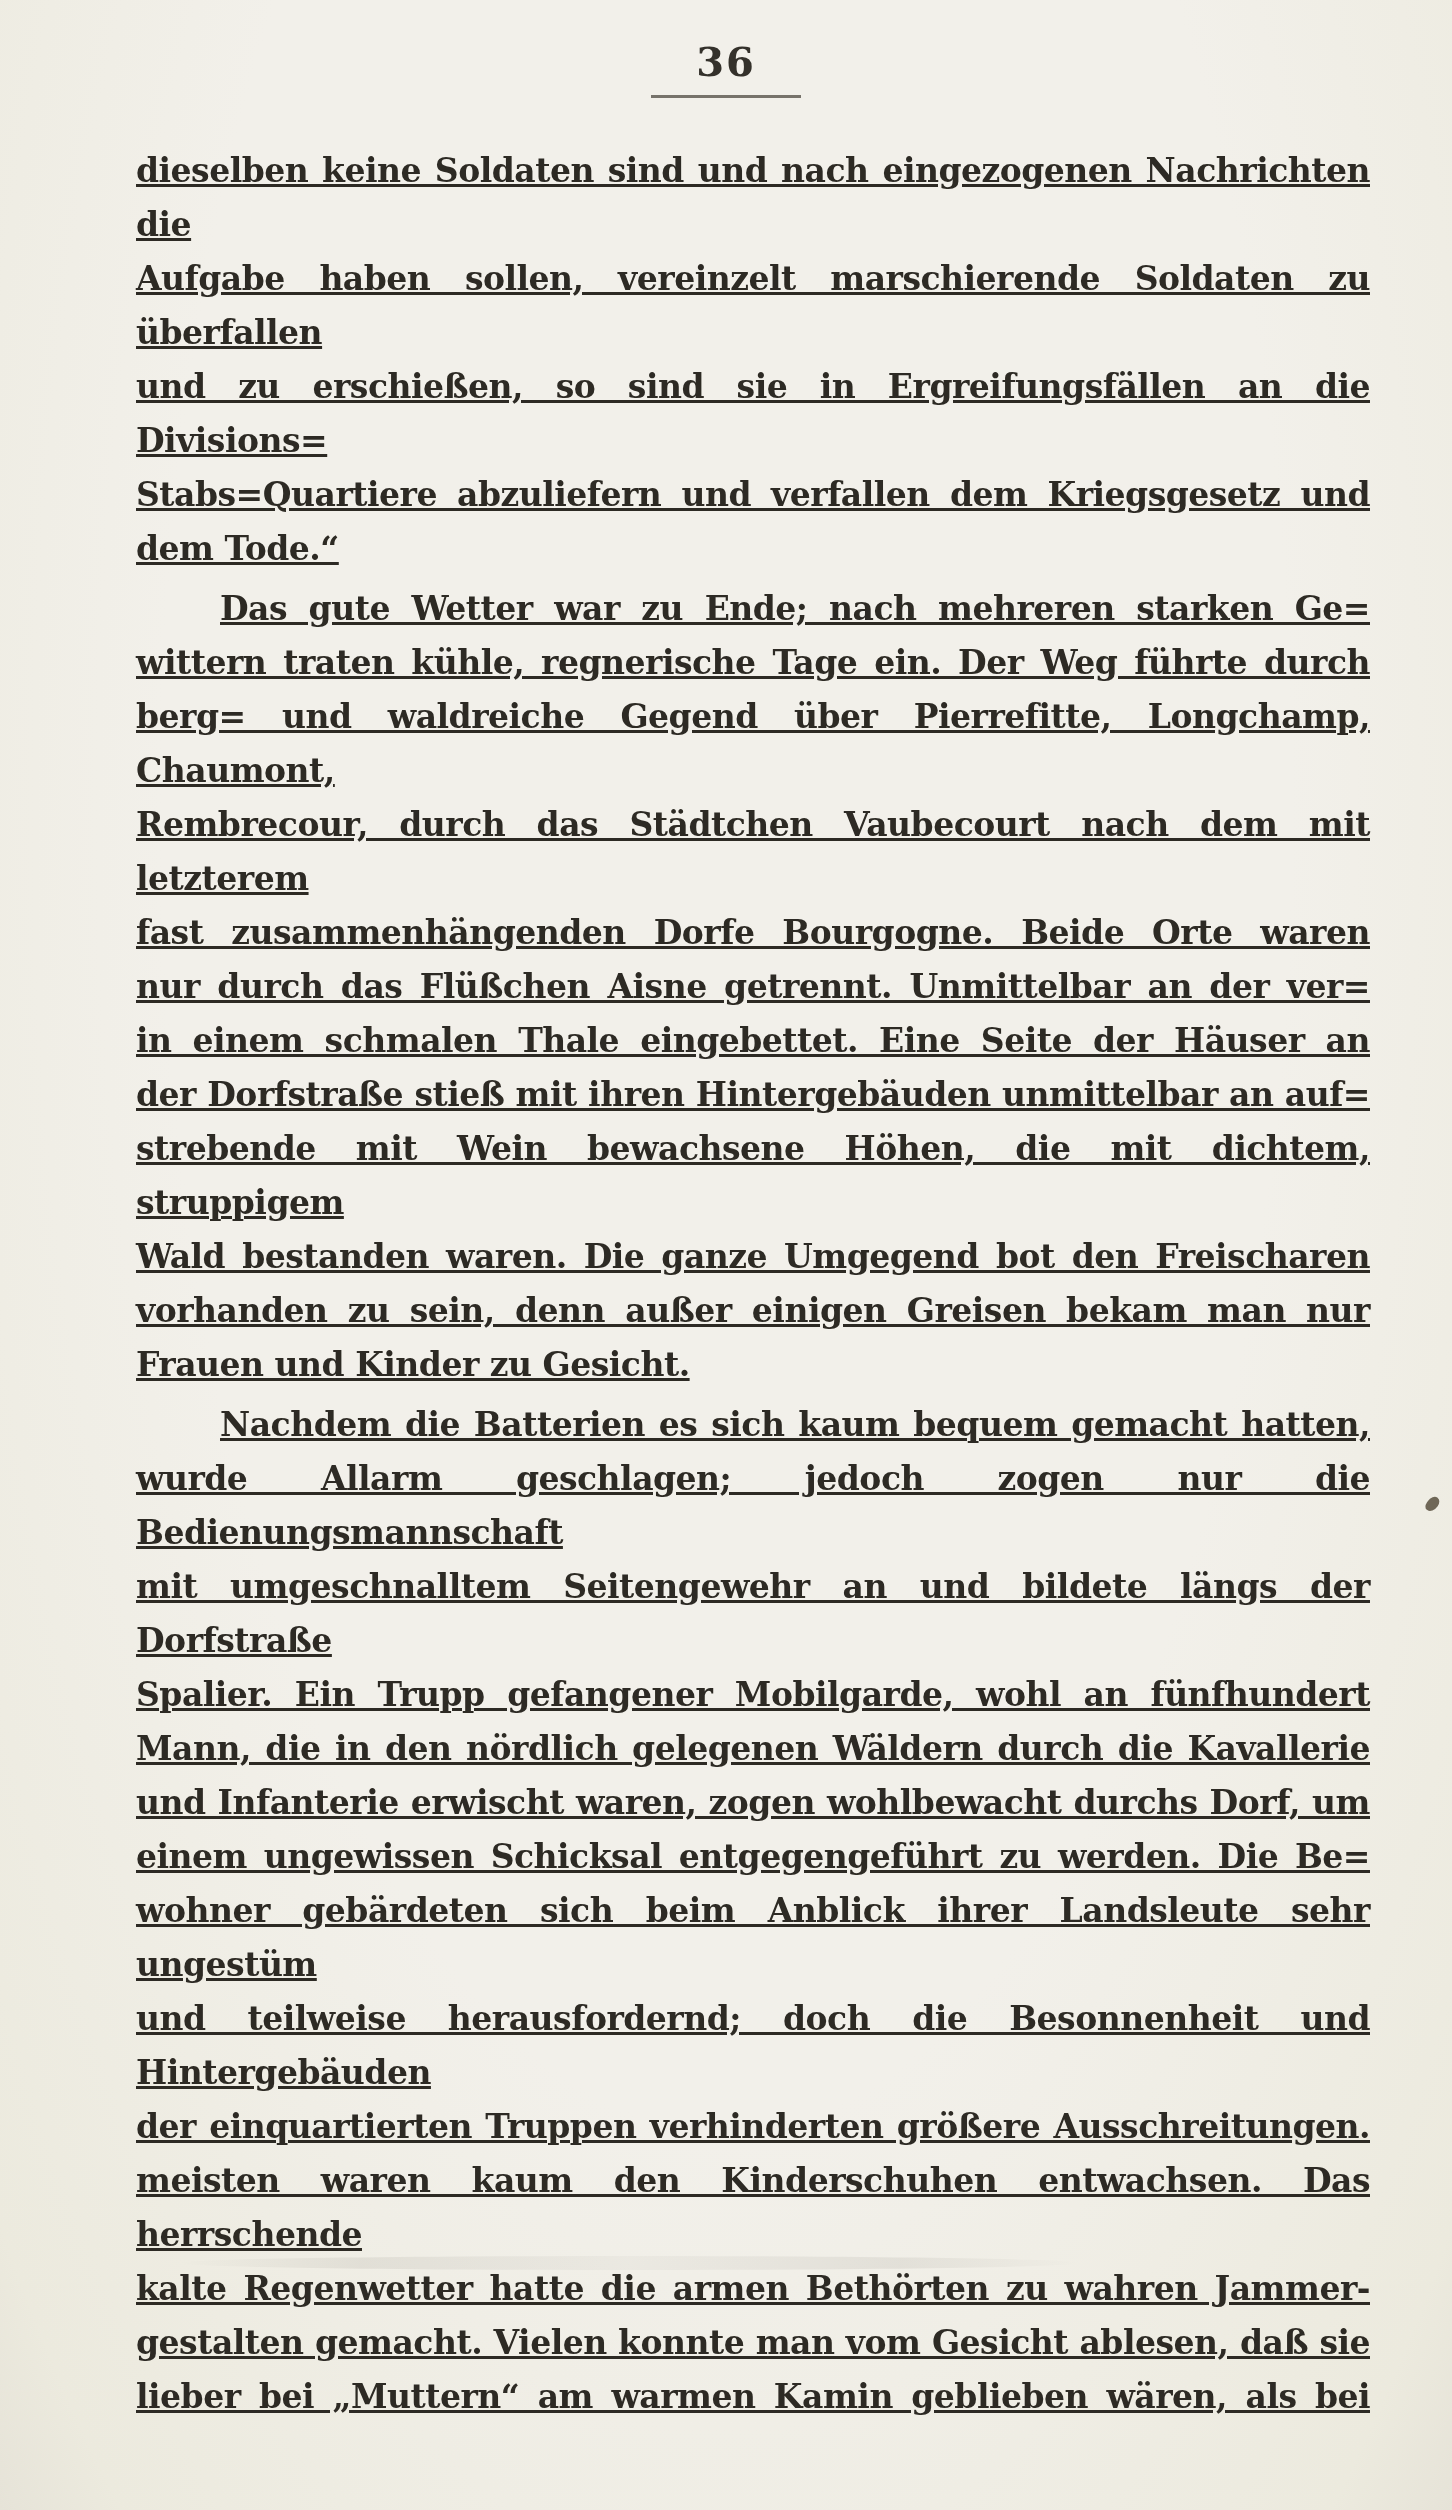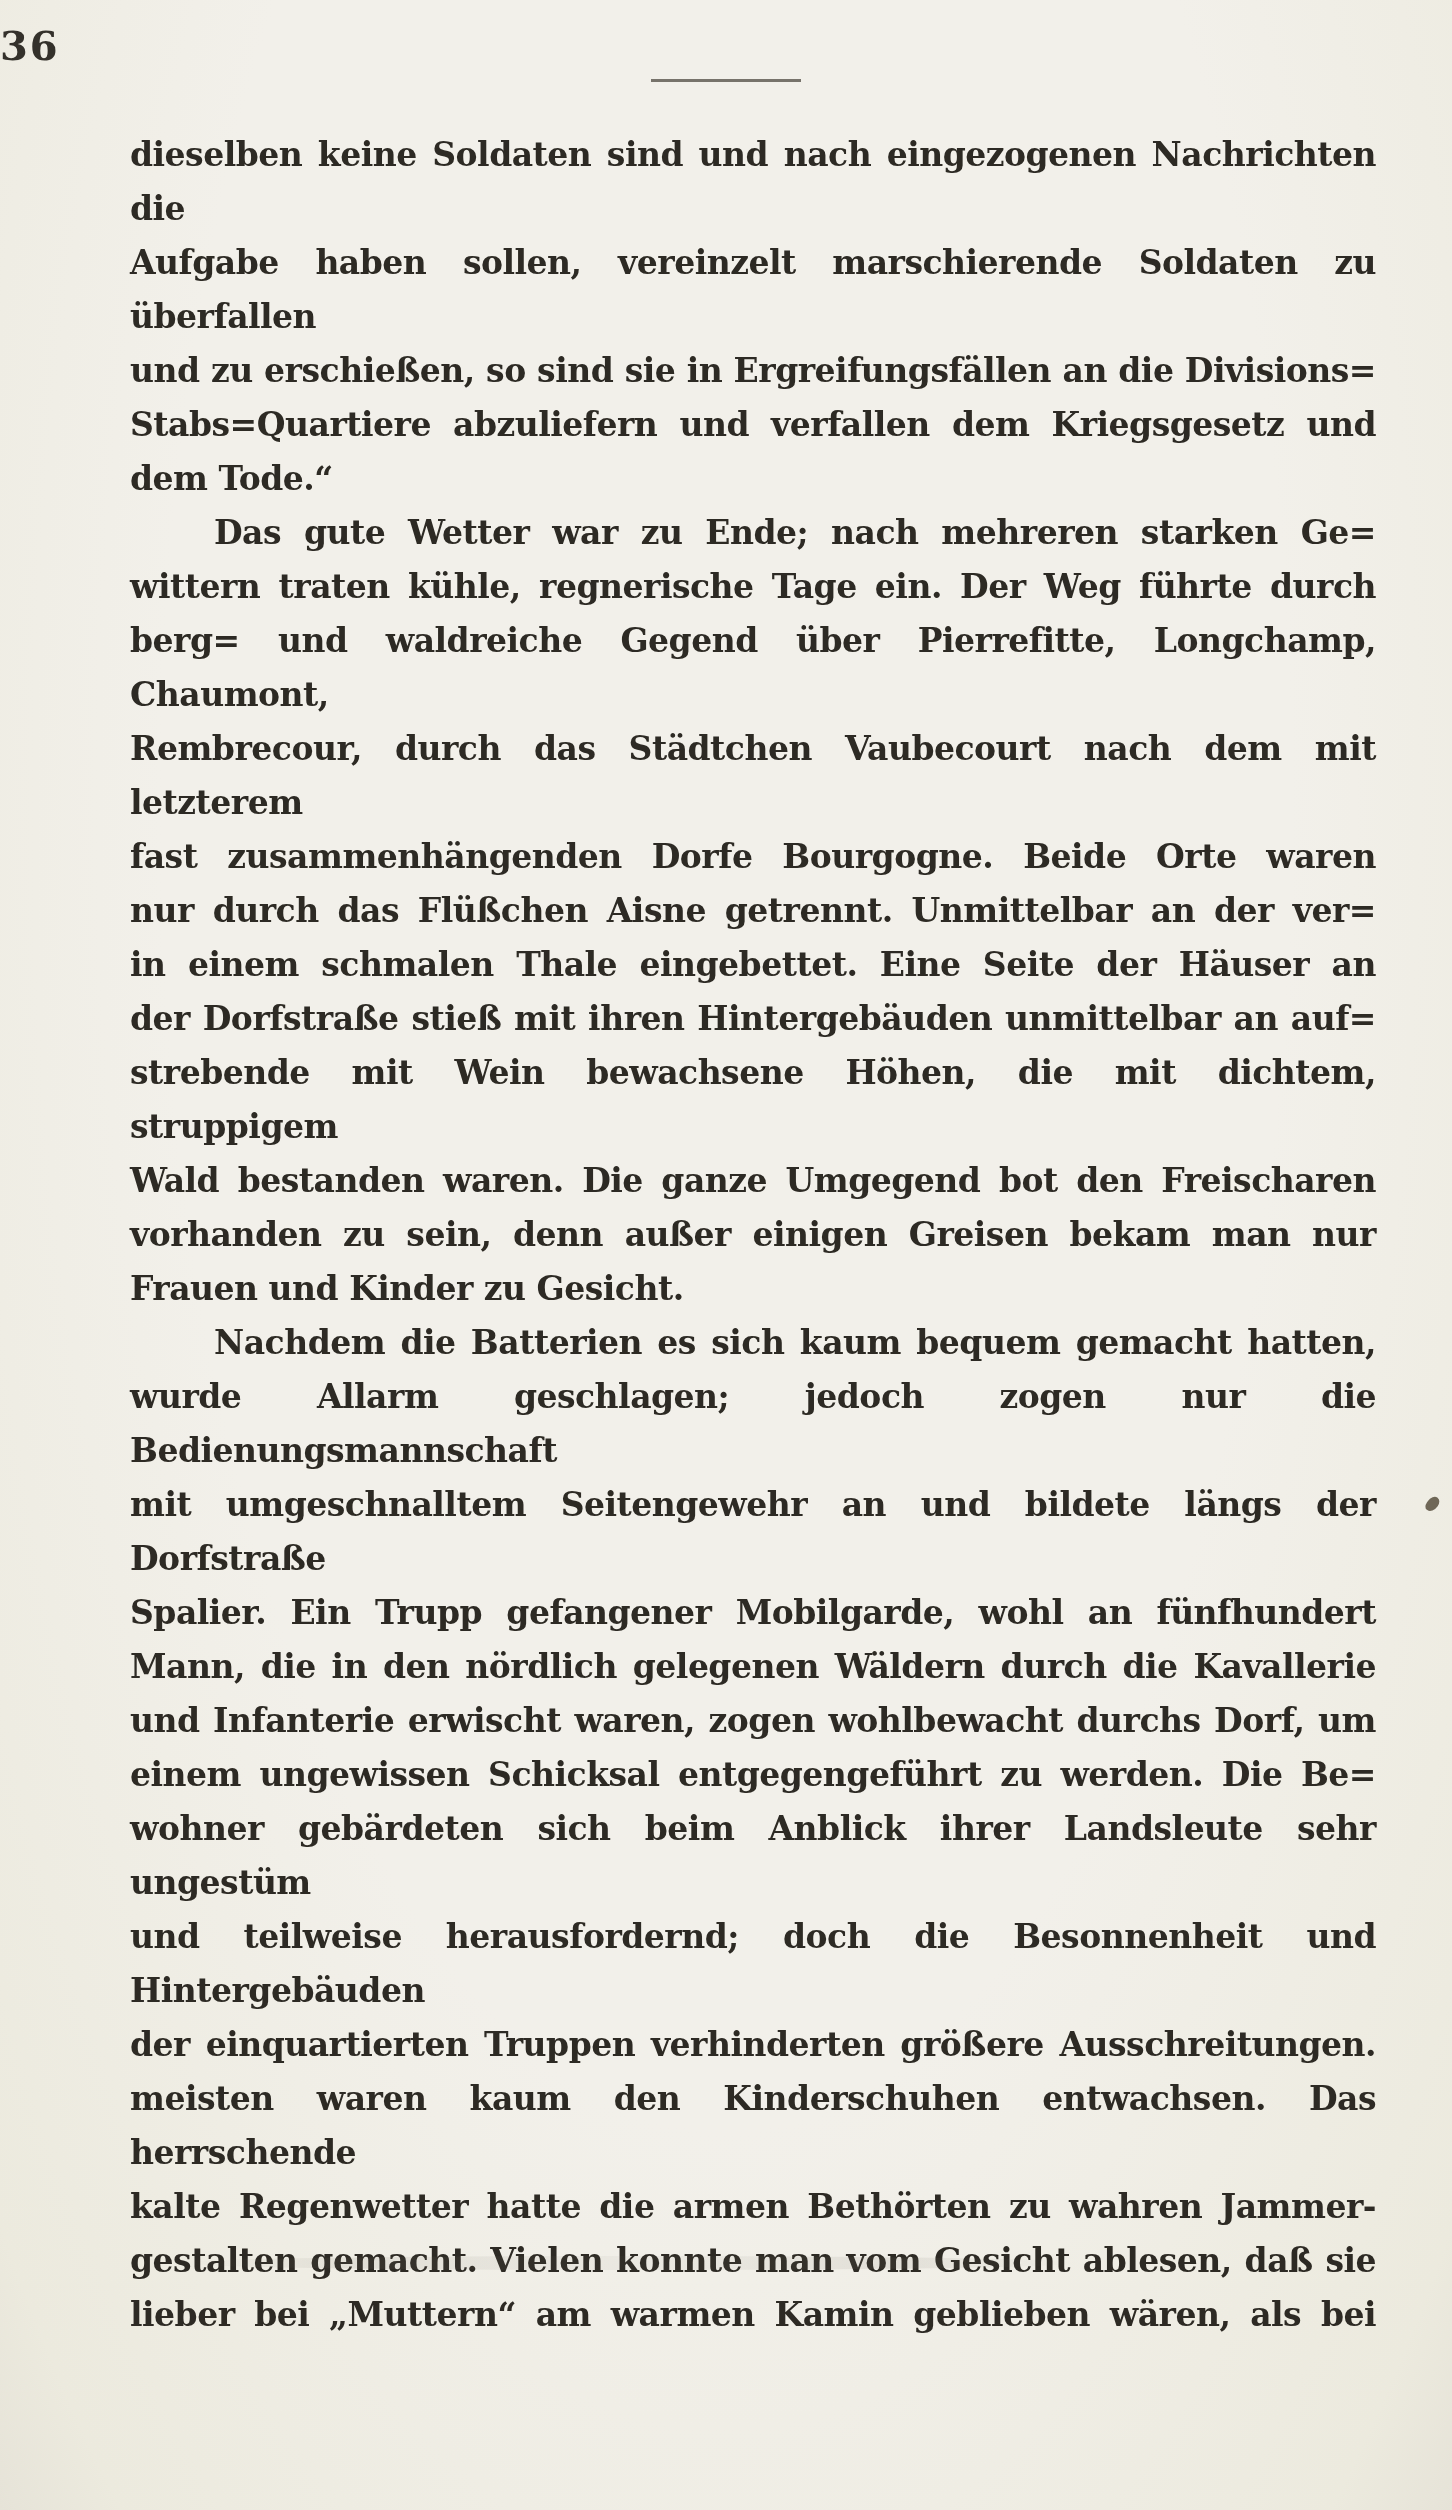--- a/index.html
+++ b/index.html
@@ -15,21 +15,22 @@
   .page {
     position: relative;
     width: 1452px;
     height: 2510px;
     overflow: hidden;
     background: radial-gradient(ellipse at 50% 32%, #f2f0ea 55%, #eceade 92%, #e6e3d8 100%);
     font-family: "DejaVu Serif", "Liberation Serif", serif;
     color: #2d2a24;
   }
   .page-header {
-    padding-top: 22px;
+    padding-top: 38px;
+    text-align: center;
   }
   .page-number {
     font-size: 40px;
     font-weight: 700;
     letter-spacing: 2px;
     color: #34312b;
   }
   .page-number-rule {
     width: 150px;
     height: 3px;
@@ -38,21 +39,22 @@
     opacity: 0.8;
   }
   .text-block {
     margin: 46px 76px 0 130px;
     font-size: 33px;
     font-weight: 700;
     letter-spacing: -0.5px;
     line-height: 54px;
   }
   .paragraph {
-    margin: 0;
+    margin: 6px;
+    text-decoration: underline;
   }
   .line {
     text-align: justify;
     text-align-last: justify;
   }
   .line.last {
     text-align-last: left;
   }
   .line.indent {
     text-indent: 84px;

